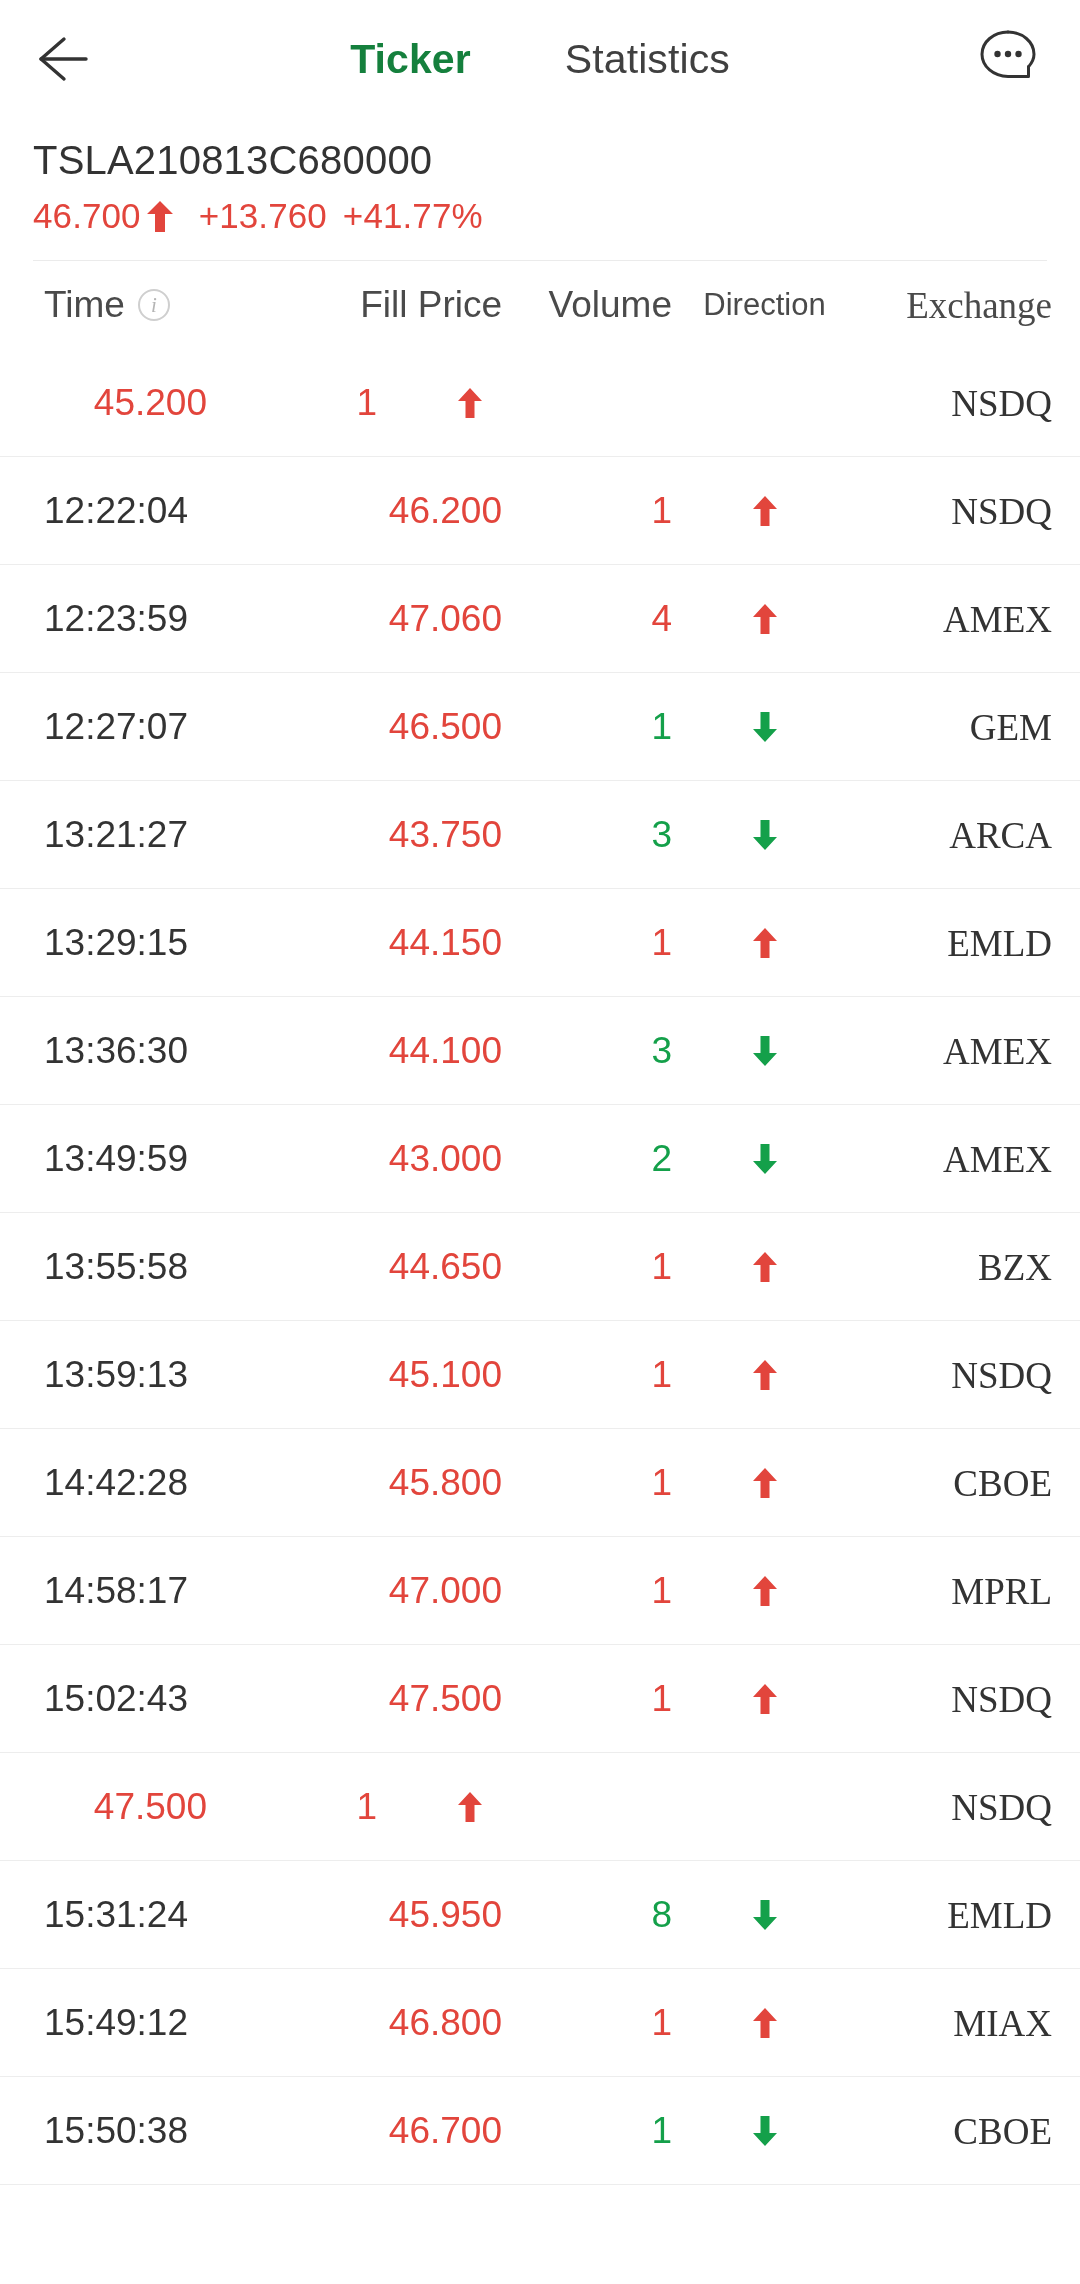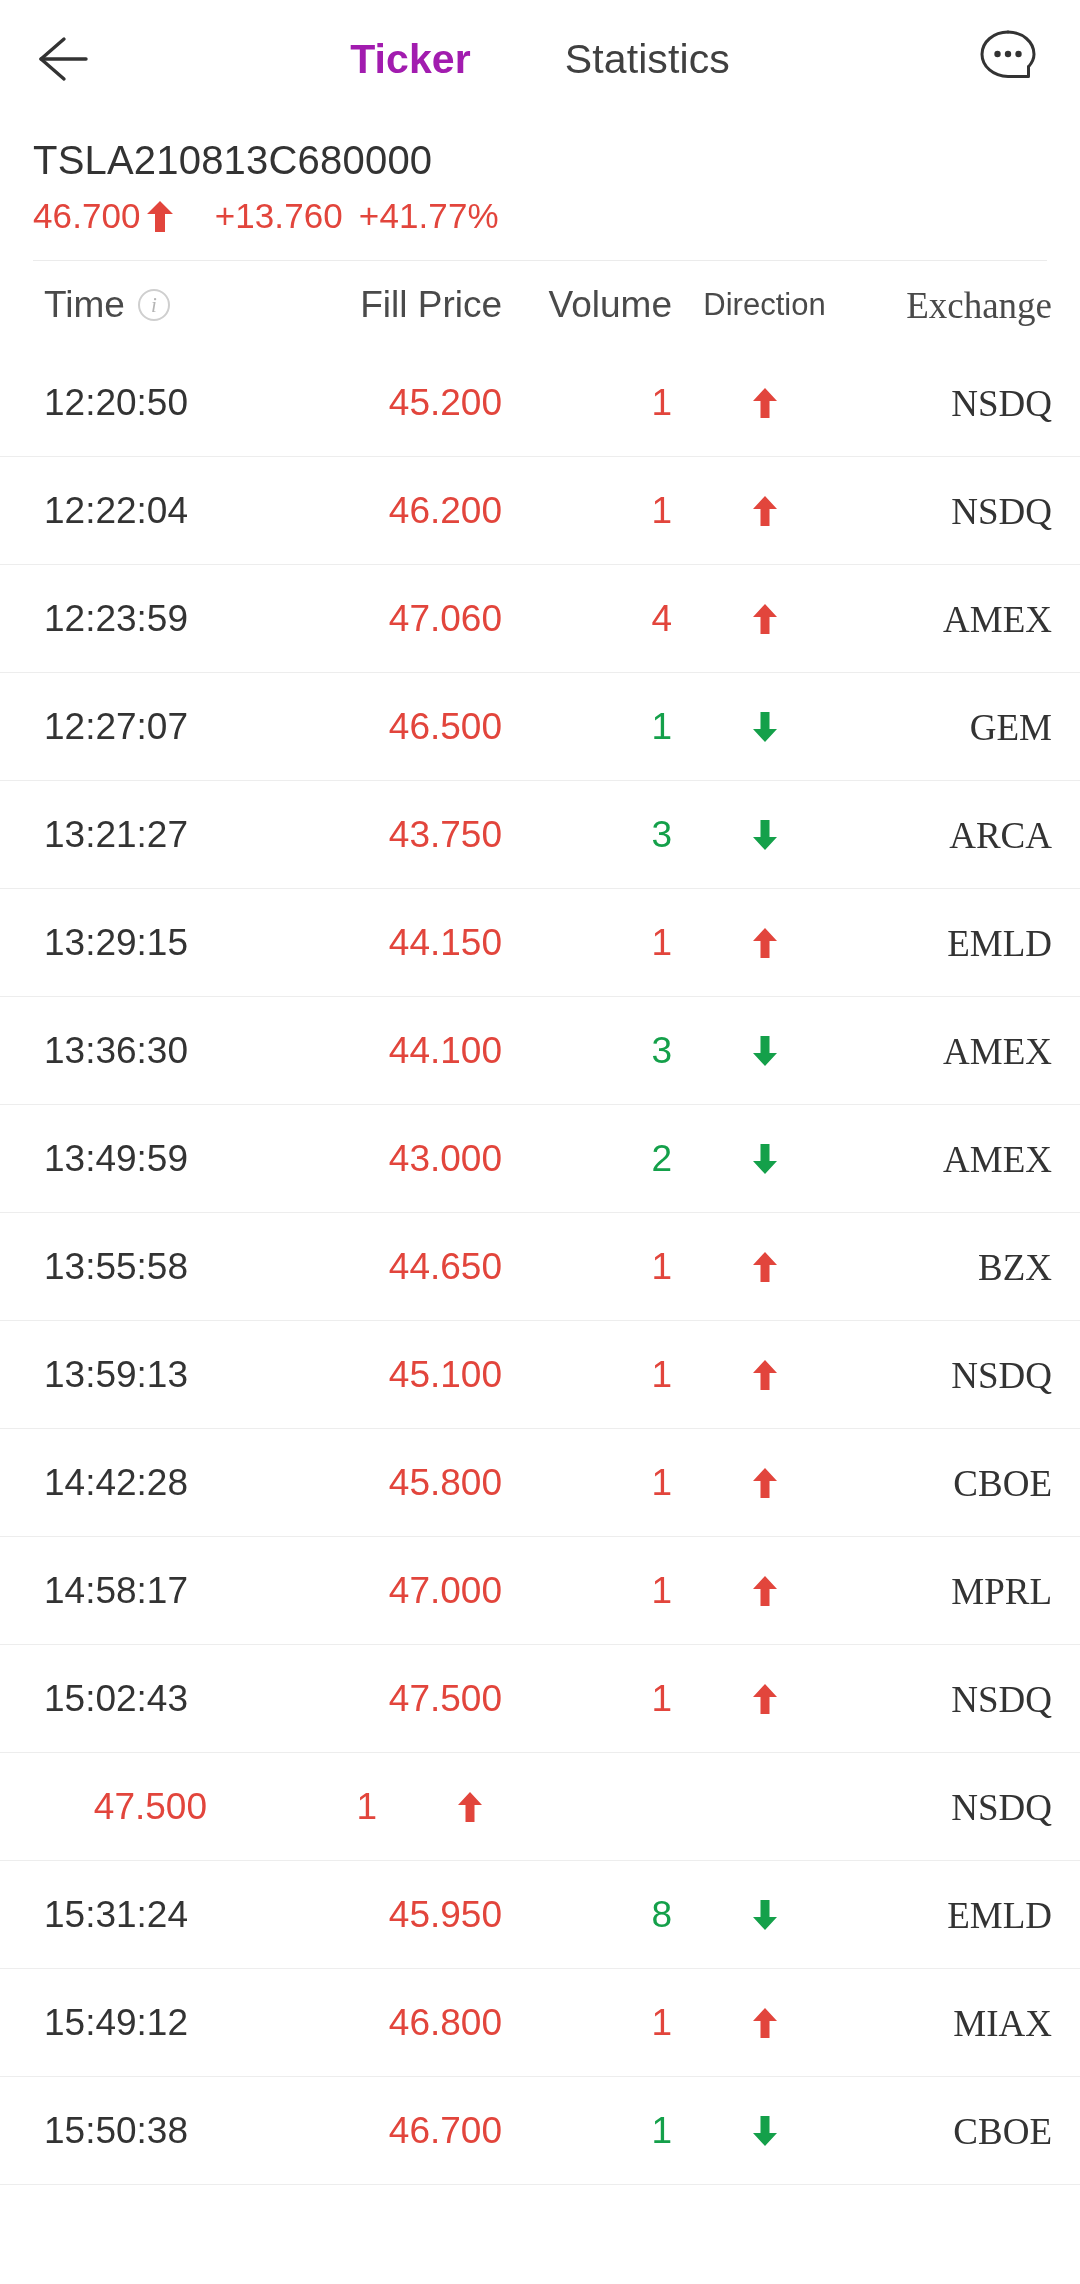--- a/index.html
+++ b/index.html
@@ -48,21 +48,21 @@
   }
   .nav-tab {
     font-size: 41px;
     letter-spacing: 0.1px;
     pointer-events: auto;
     cursor: pointer;
     white-space: nowrap;
   }
   .nav-tab.active {
     font-weight: bold;
-    color: #a21caf;
+    color: #15803d;
   }
   .nav-tab.inactive {
     color: #404040;
   }
 
   .nav-right {
     margin-left: auto;
     width: 76px;
     height: 76px;
     display: flex;
@@ -94,21 +94,21 @@
     letter-spacing: 0.1px;
   }
   .ticker-price { }
   .quote-arrow {
     display: inline-block;
     margin: 0 4px 0 6px;
     position: relative;
     top: 1px;
   }
   .quote-arrow svg { display:block; }
-  .ticker-change { margin-left: 38px; }
+  .ticker-change { margin-left: 22px; }
   .ticker-pct { margin-left: 16px; }
 
   .divider-full {
     margin-top: 27px;
     height: 1px;
     background: #ebebeb;
     width: 100%;
   }
 
   
@@ -229,21 +229,20 @@
       <span class="info-icon">i</span>
     </div>
     <div class="c-price">Fill Price</div>
     <div class="c-vol">Volume</div>
     <div class="c-dir">Direction</div>
     <div class="c-exch">Exchange</div>
   </div>
 
   <div id="rows-container">
       <div class="trow">
-        <div class="c-time cell-time">12:20:50</div>
         <div class="c-price up">45.200</div>
         <div class="c-vol up">1</div>
         <div class="c-dir arrow-cell">
           <span>
             <svg width="24" height="30" viewBox="0 0 24 30">
               <path d="M12 0 L24 13 L16.5 13 L16.5 30 L7.5 30 L7.5 13 L0 13 Z" fill="#e2453c"></path>
             </svg>
           </span>
         </div>
         <div class="c-exch">NSDQ</div>

